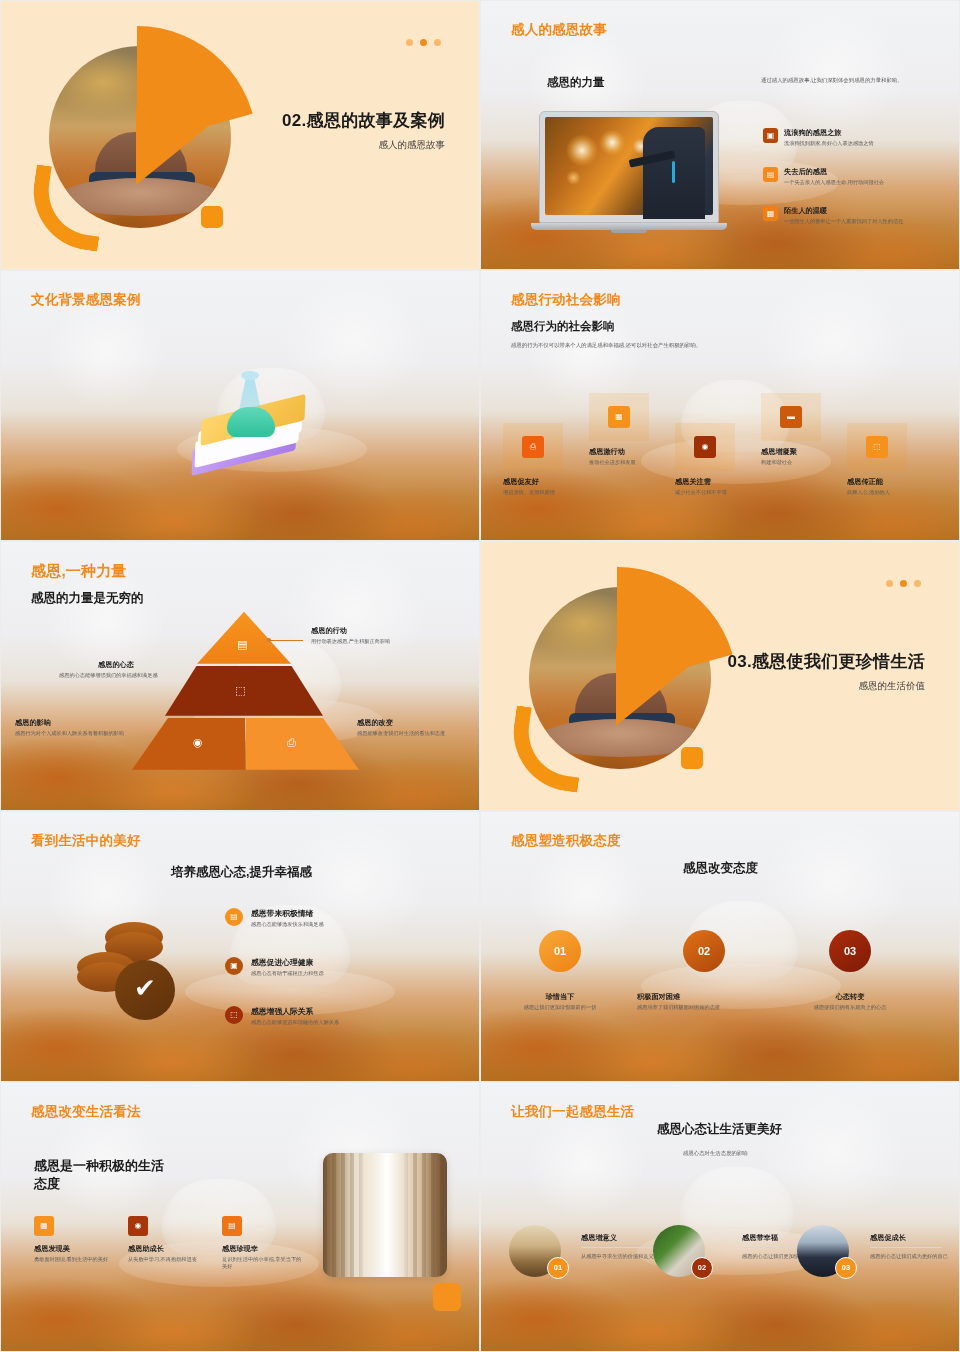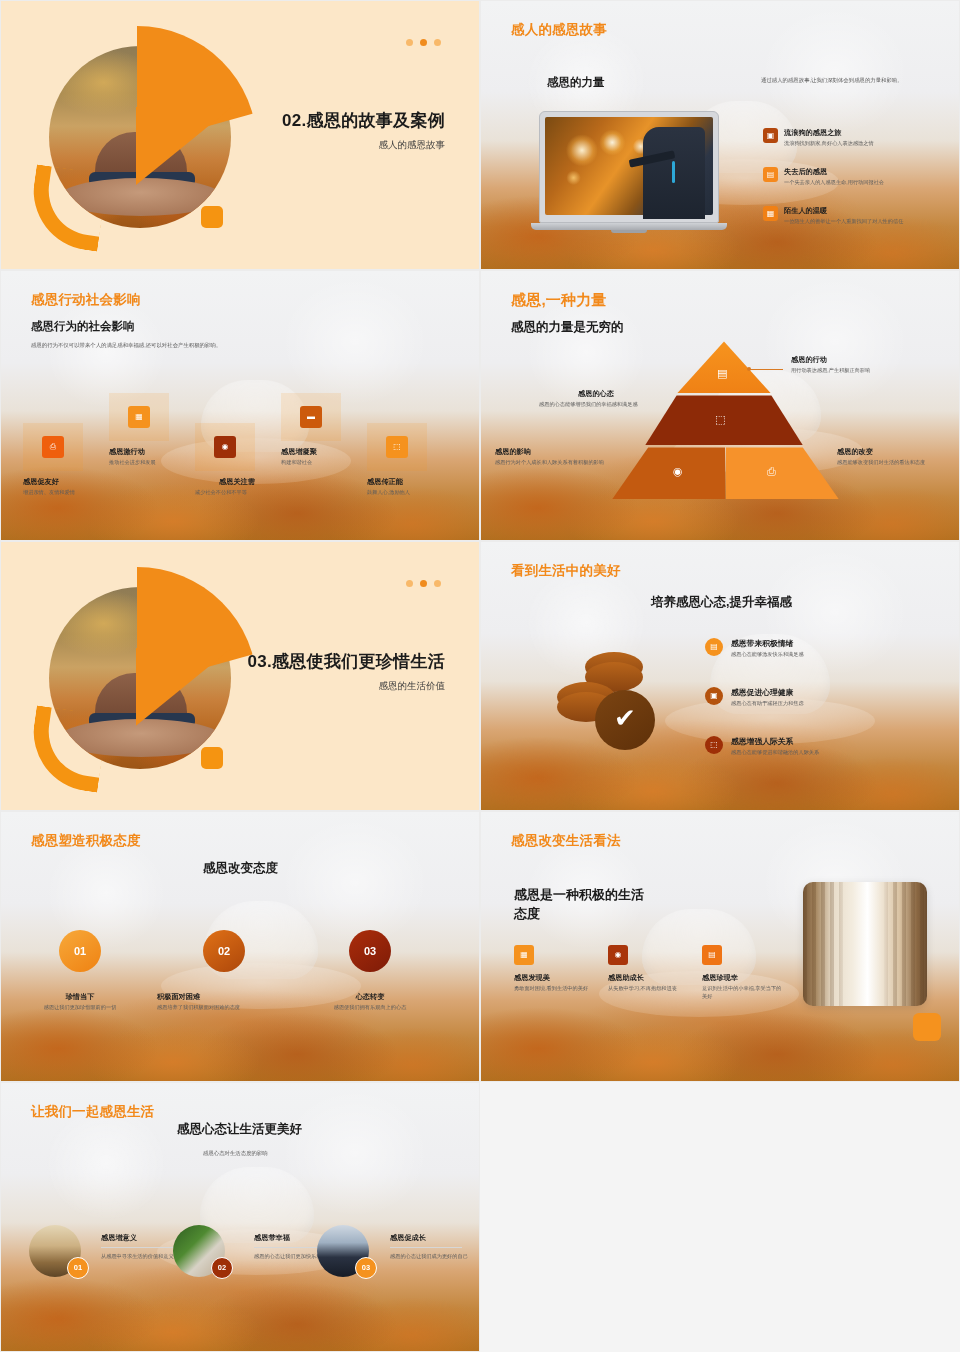--- a/index.html
+++ b/index.html
@@ -342,20 +342,39 @@
       <div class="icon-box" style="min-width:15px;width:15px;height:15px;background:#f08015;">
           <span class="icon-glyph">▦</span>
         </div>
       <div>
           <div class="it-title">陌生人的温暖</div>
            <div class="it-desc">一位陌生人的善举让一个人重新找回了对人性的信任</div>
         </div>
     </div>
   </div>
 
+  <div class="slide">
+    <div class="autumn-bg"></div>
+    <div class="ghost-hat" style="right:112px;bottom:52px;">
+      <div class="crown"></div>
+        <div class="brim"></div>
+    </div>
+    <div class="sec-title">文化背景感恩案例</div>
+
+    <div class="books">
+      <div class="book purple"></div>
+      <div class="book white1"></div>
+      <div class="book white2"></div>
+      <div class="book yellow"></div>
+      <div class="bulb-glass"></div>
+      <div class="bulb-cap"></div>
+      <div class="bulb-dome"></div>
+    </div>
+
+  </div>
 
   <div class="slide">
     <div class="autumn-bg"></div>
     <div class="ghost-hat" style="right:128px;bottom:40px;">
       <div class="crown"></div>
         <div class="brim"></div>
     </div>
     <div class="sec-title">感恩行动社会影响</div>
     <div class="headline" style="left:30px;top:48px;">感恩行为的社会影响</div>
     <div class="subtext" style="left:30px;top:70px;width:380px;">感恩的行为不仅可以带来个人的满足感和幸福感,还可以对社会产生积极的影响。</div>
@@ -379,21 +398,21 @@
       <div class="it-title" style="margin-top:6px;">感恩激行动</div>
       <div class="it-desc">推动社会进步和发展</div>
     </div>
 
     <div style="position:absolute;left:194px;top:152px;width:72px;">
       <div style="width:60px;height:48px;background:rgba(245,146,30,.14);display:flex;align-items:center;justify-content:center;">
         <div class="icon-box" style="width:22px;height:22px;background:#9e2f07;">
             <span class="icon-glyph">◉</span>
           </div>
       </div>
-      <div class="it-title" style="margin-top:6px;margin-left:24px;">感恩关注需</div>
+      <div class="it-title" style="margin-top:6px;">感恩关注需</div>
       <div class="it-desc">减少社会不公和不平等</div>
     </div>
 
     <div style="position:absolute;left:280px;top:122px;width:72px;">
       <div style="width:60px;height:48px;background:rgba(245,146,30,.14);display:flex;align-items:center;justify-content:center;">
         <div class="icon-box" style="width:22px;height:22px;background:#cc5a0c;">
             <span class="icon-glyph">▬</span>
           </div>
       </div>
       <div class="it-title" style="margin-top:6px;">感恩增凝聚</div>
@@ -603,21 +622,21 @@
     <div style="position:absolute;left:100px;top:150px;width:78px;">
       <div class="it-title">感恩增意义</div>
       <div class="thin-rule" style="position:relative;left:0;top:4px;width:72px;"></div>
       <div class="it-desc" style="margin-top:9px;">从感恩中寻求生活的价值和意义</div>
     </div>
 
     <div style="position:absolute;left:172px;top:142px;">
       <div class="circ-photo cp2"></div>
       <div class="circ-badge" style="left:38px;top:32px;background:#9e2f07;">02</div>
     </div>
-    <div style="position:absolute;left:253px;top:150px;width:78px;">
+    <div style="position:absolute;left:261px;top:150px;width:78px;">
       <div class="it-title">感恩带幸福</div>
       <div class="thin-rule" style="position:relative;left:0;top:4px;width:72px;"></div>
       <div class="it-desc" style="margin-top:9px;">感恩的心态让我们更加快乐和满足</div>
     </div>
 
     <div style="position:absolute;left:316px;top:142px;">
       <div class="circ-photo cp3"></div>
       <div class="circ-badge" style="left:38px;top:32px;background:#f5921e;">03</div>
     </div>
     <div style="position:absolute;left:389px;top:150px;width:78px;">

